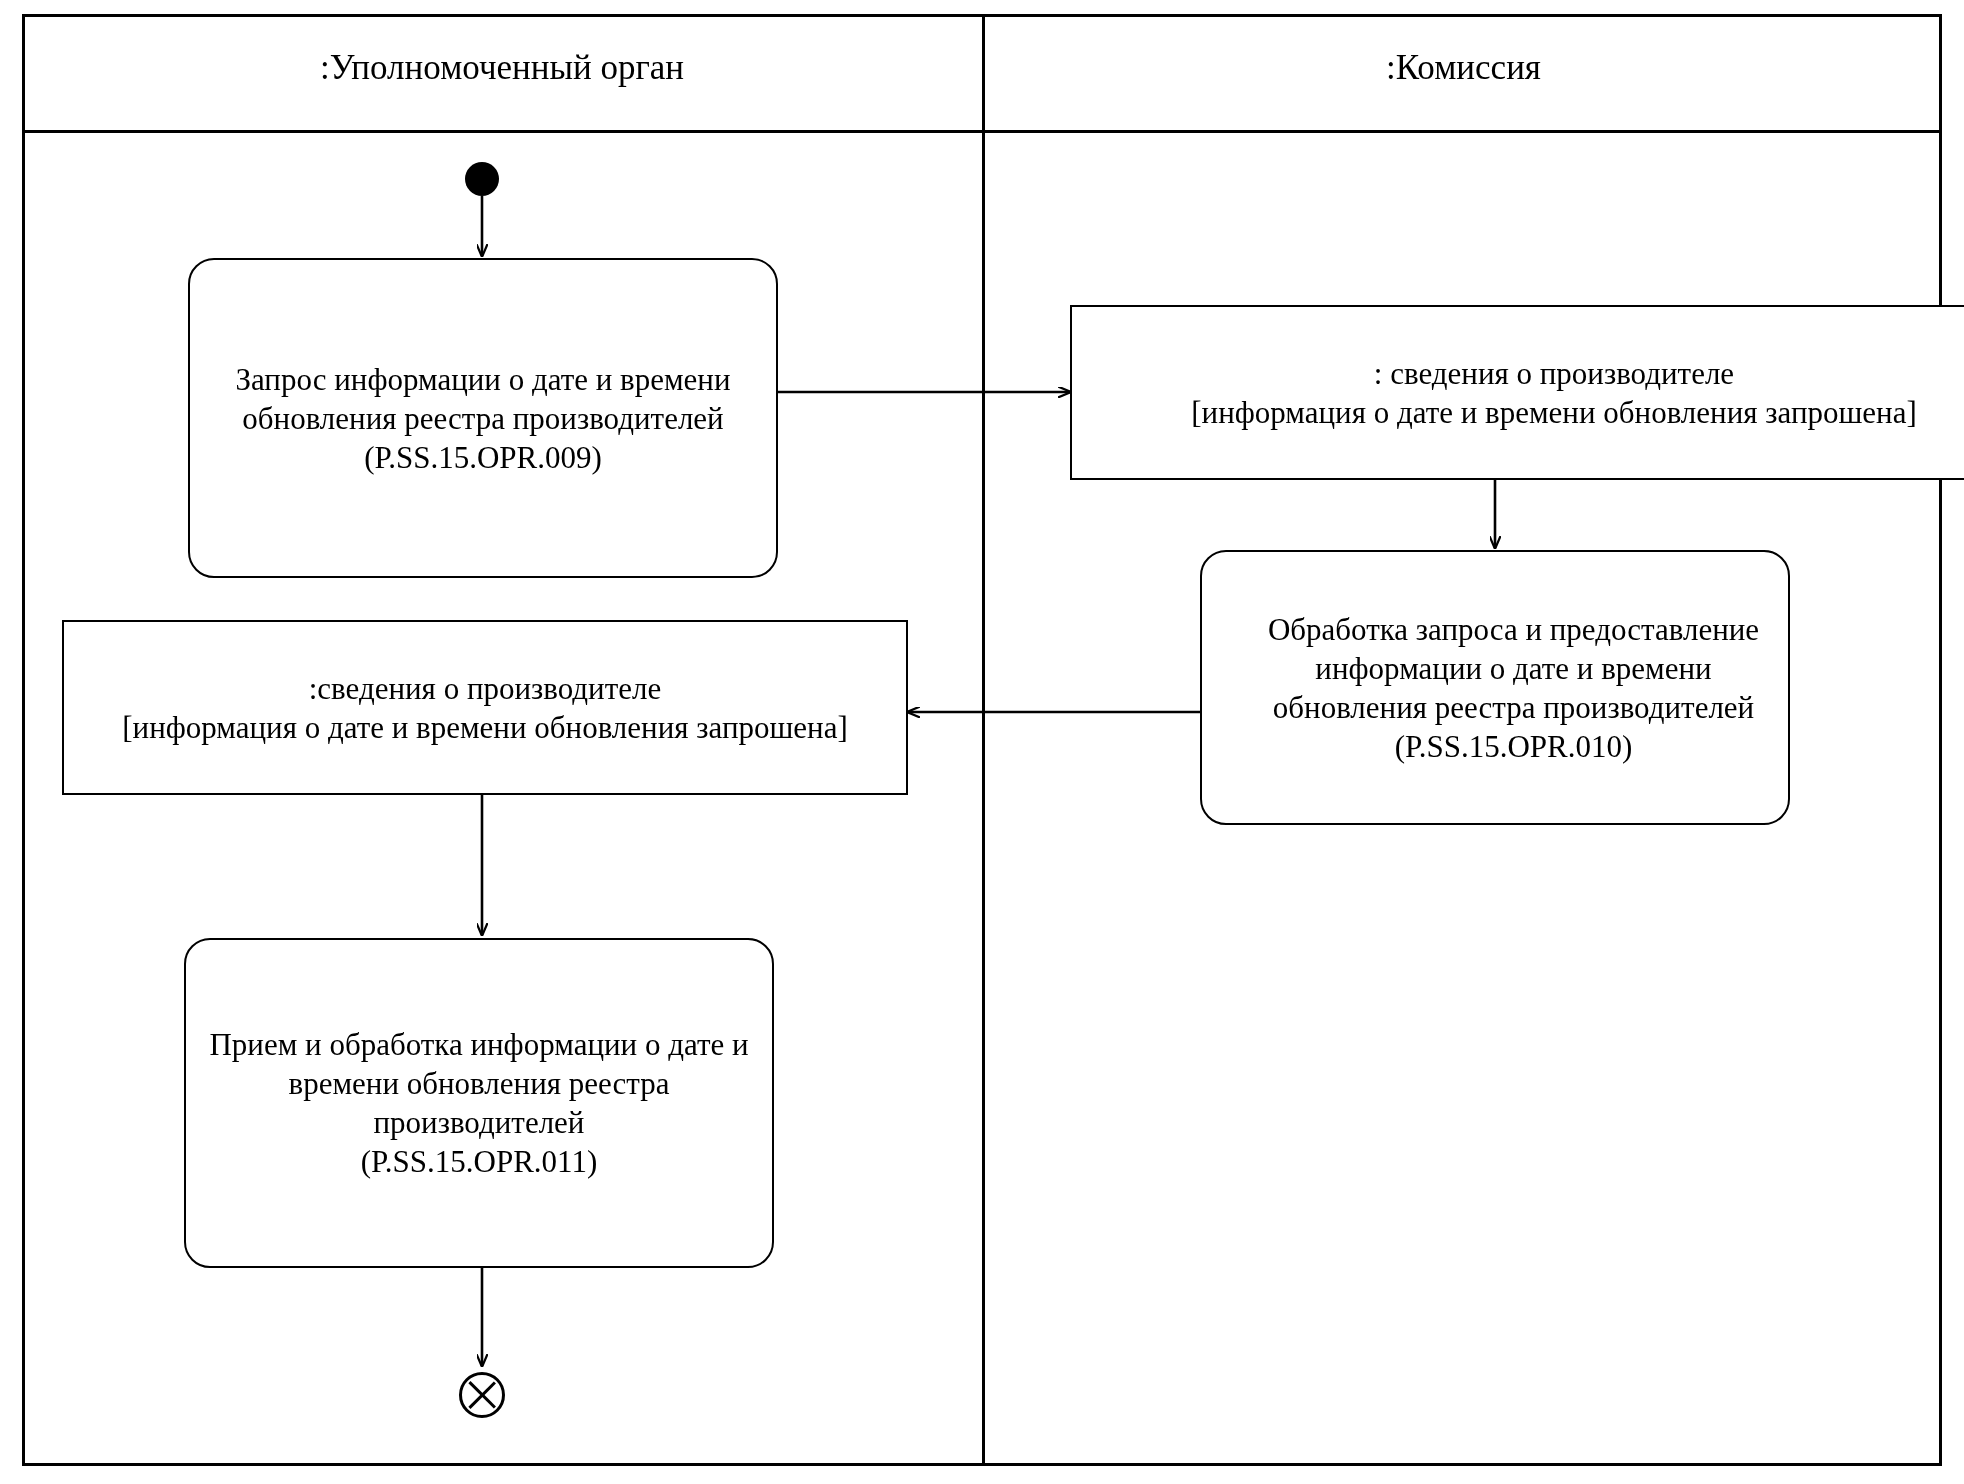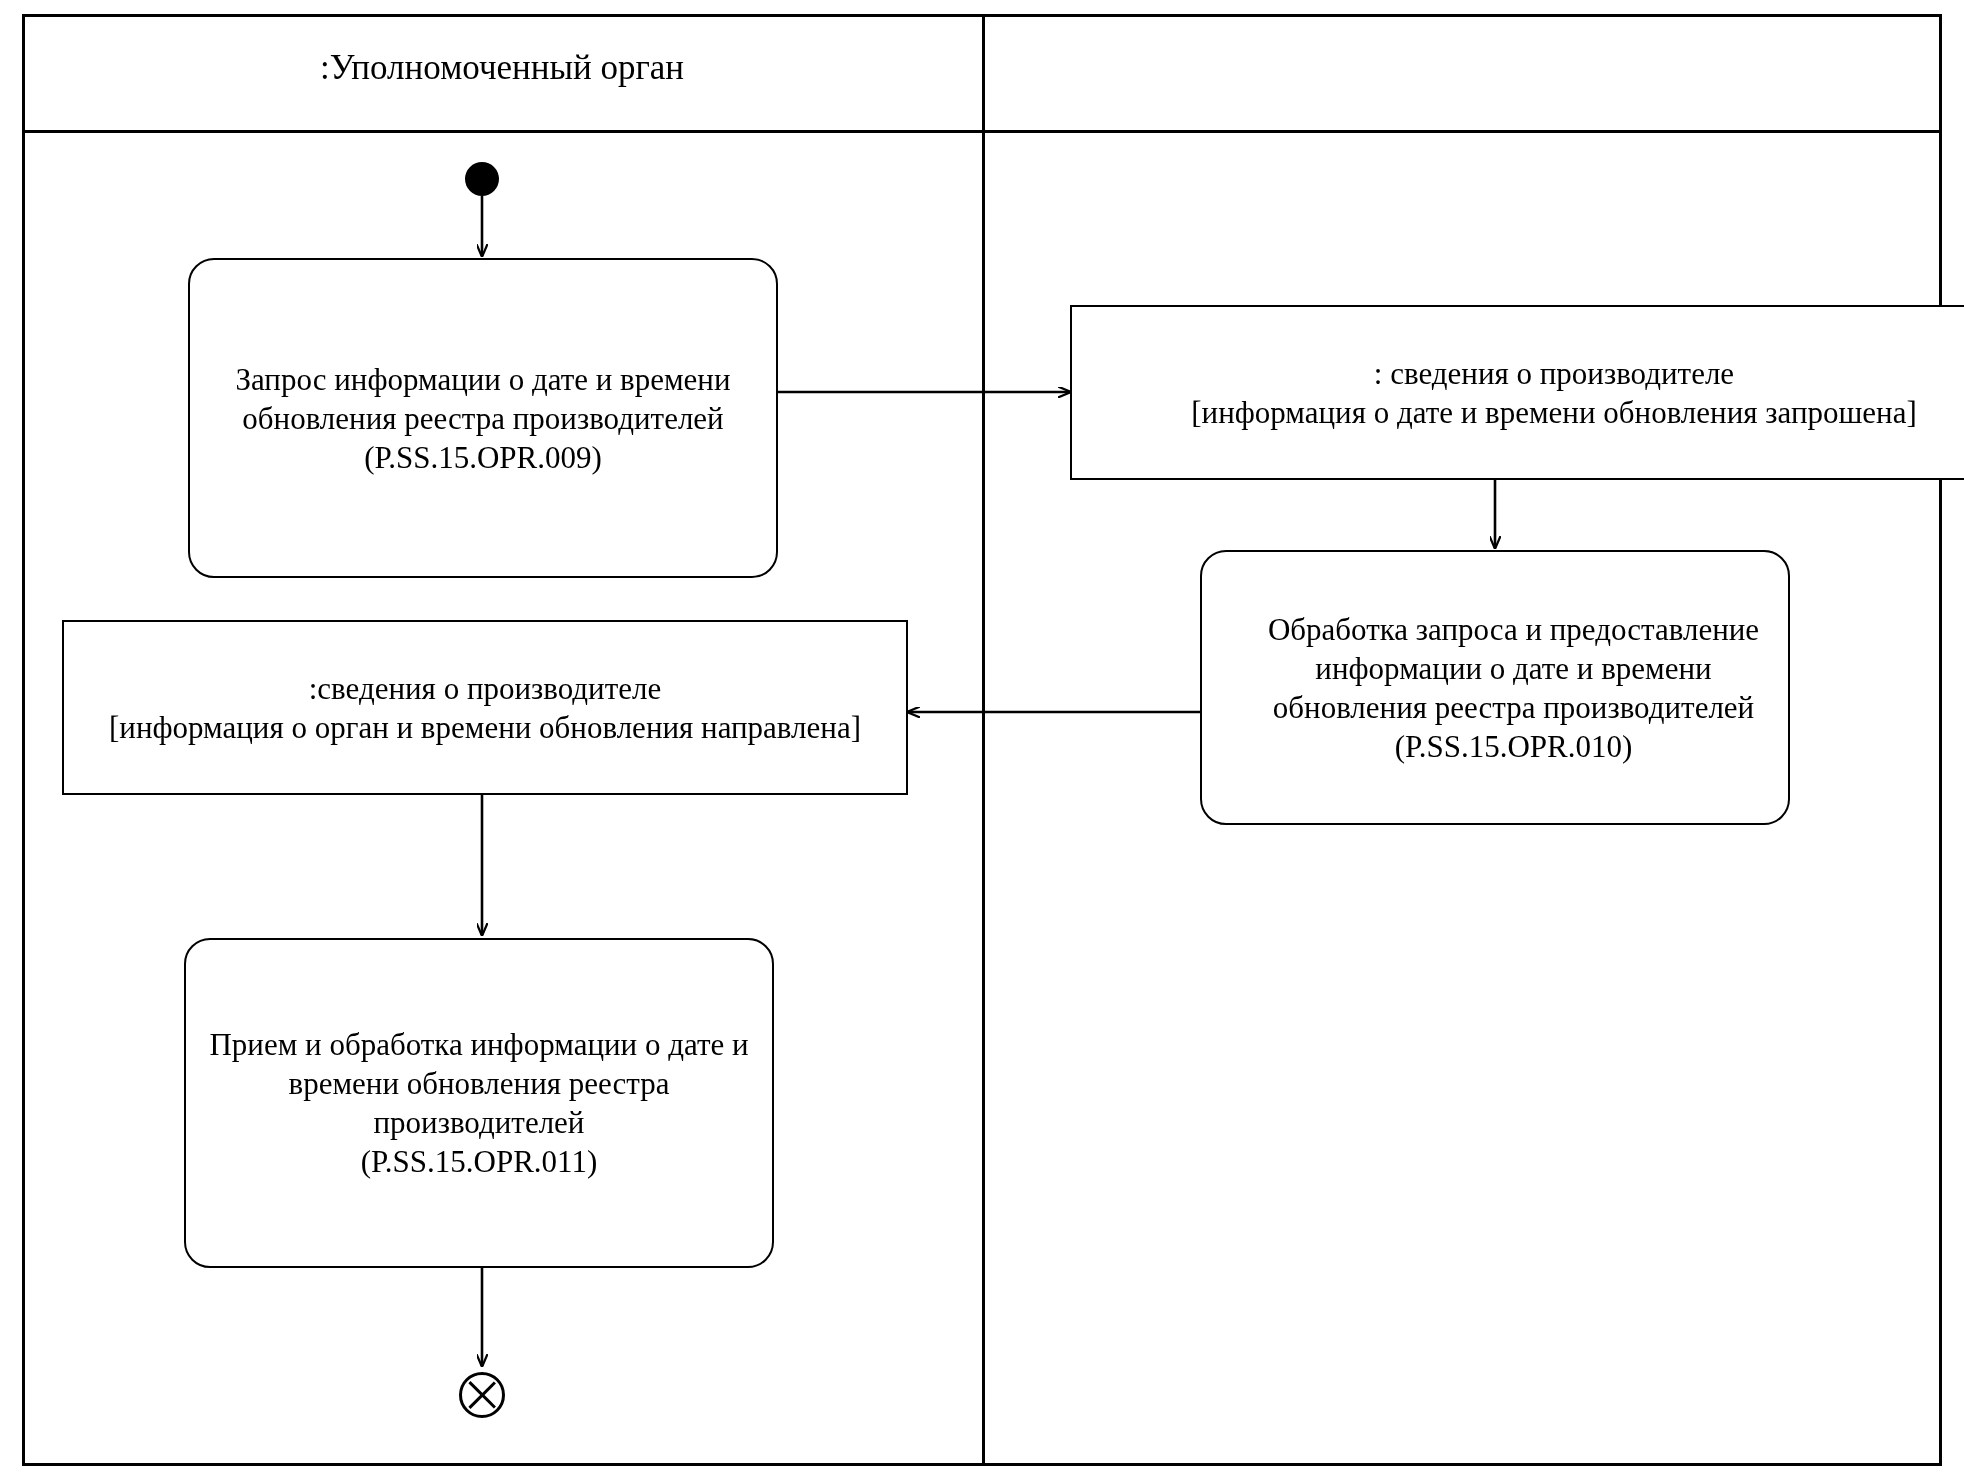--- a/index.html
+++ b/index.html
@@ -119,20 +119,21 @@
 <body>
 
 <div id="canvas">
 
   <div class="frame"></div>
   <div class="lane-divider"></div>
   <div class="header-rule"></div>
 
   <div class="lane-title left">:Уполномоченный орган</div>
 
+  <div class="lane-title right">:Комиссия</div>
 
   <svg class="arrow-svg">
     <defs>
       <marker id="ah" markerWidth="13" markerHeight="11" refX="12" refY="5.5" orient="auto" markerUnits="userSpaceOnUse">
         <path d="M0,0 L13,5.5 L0,11" fill="none" stroke="#000" stroke-width="2.2"></path>
       </marker>
     </defs>
 
     <line x1="482" y1="196" x2="482" y2="256" marker-end="url(#ah)"></line>
 
@@ -159,21 +160,21 @@
 [информация о дате и времени обновления запрошена]</span>
   </div>
 
   <div class="node activity" style="left:1200px; top:550px; width:590px; height:275px;padding-left:47px;">
     <span style="white-space:pre-line;">Обработка запроса и предоставление информации о дате и времени обновления реестра производителей
 (P.SS.15.OPR.010)</span>
   </div>
 
   <div class="node object" style="left:62px; top:620px; width:846px; height:175px;">
     <span style="white-space:pre-line;">:сведения о производителе
-[информация о орган и времени обновления направлена]</span>
+[информация о дате и времени обновления запрошена]</span>
   </div>
 
   <div class="node activity" style="left:184px; top:938px; width:590px; height:330px;">
     <span style="white-space:pre-line;">Прием и обработка информации о дате и времени обновления реестра производителей
 (P.SS.15.OPR.011)</span>
   </div>
 
   <div class="end-node" style="left:459px; top:1372px;"></div>
 
 </div>

